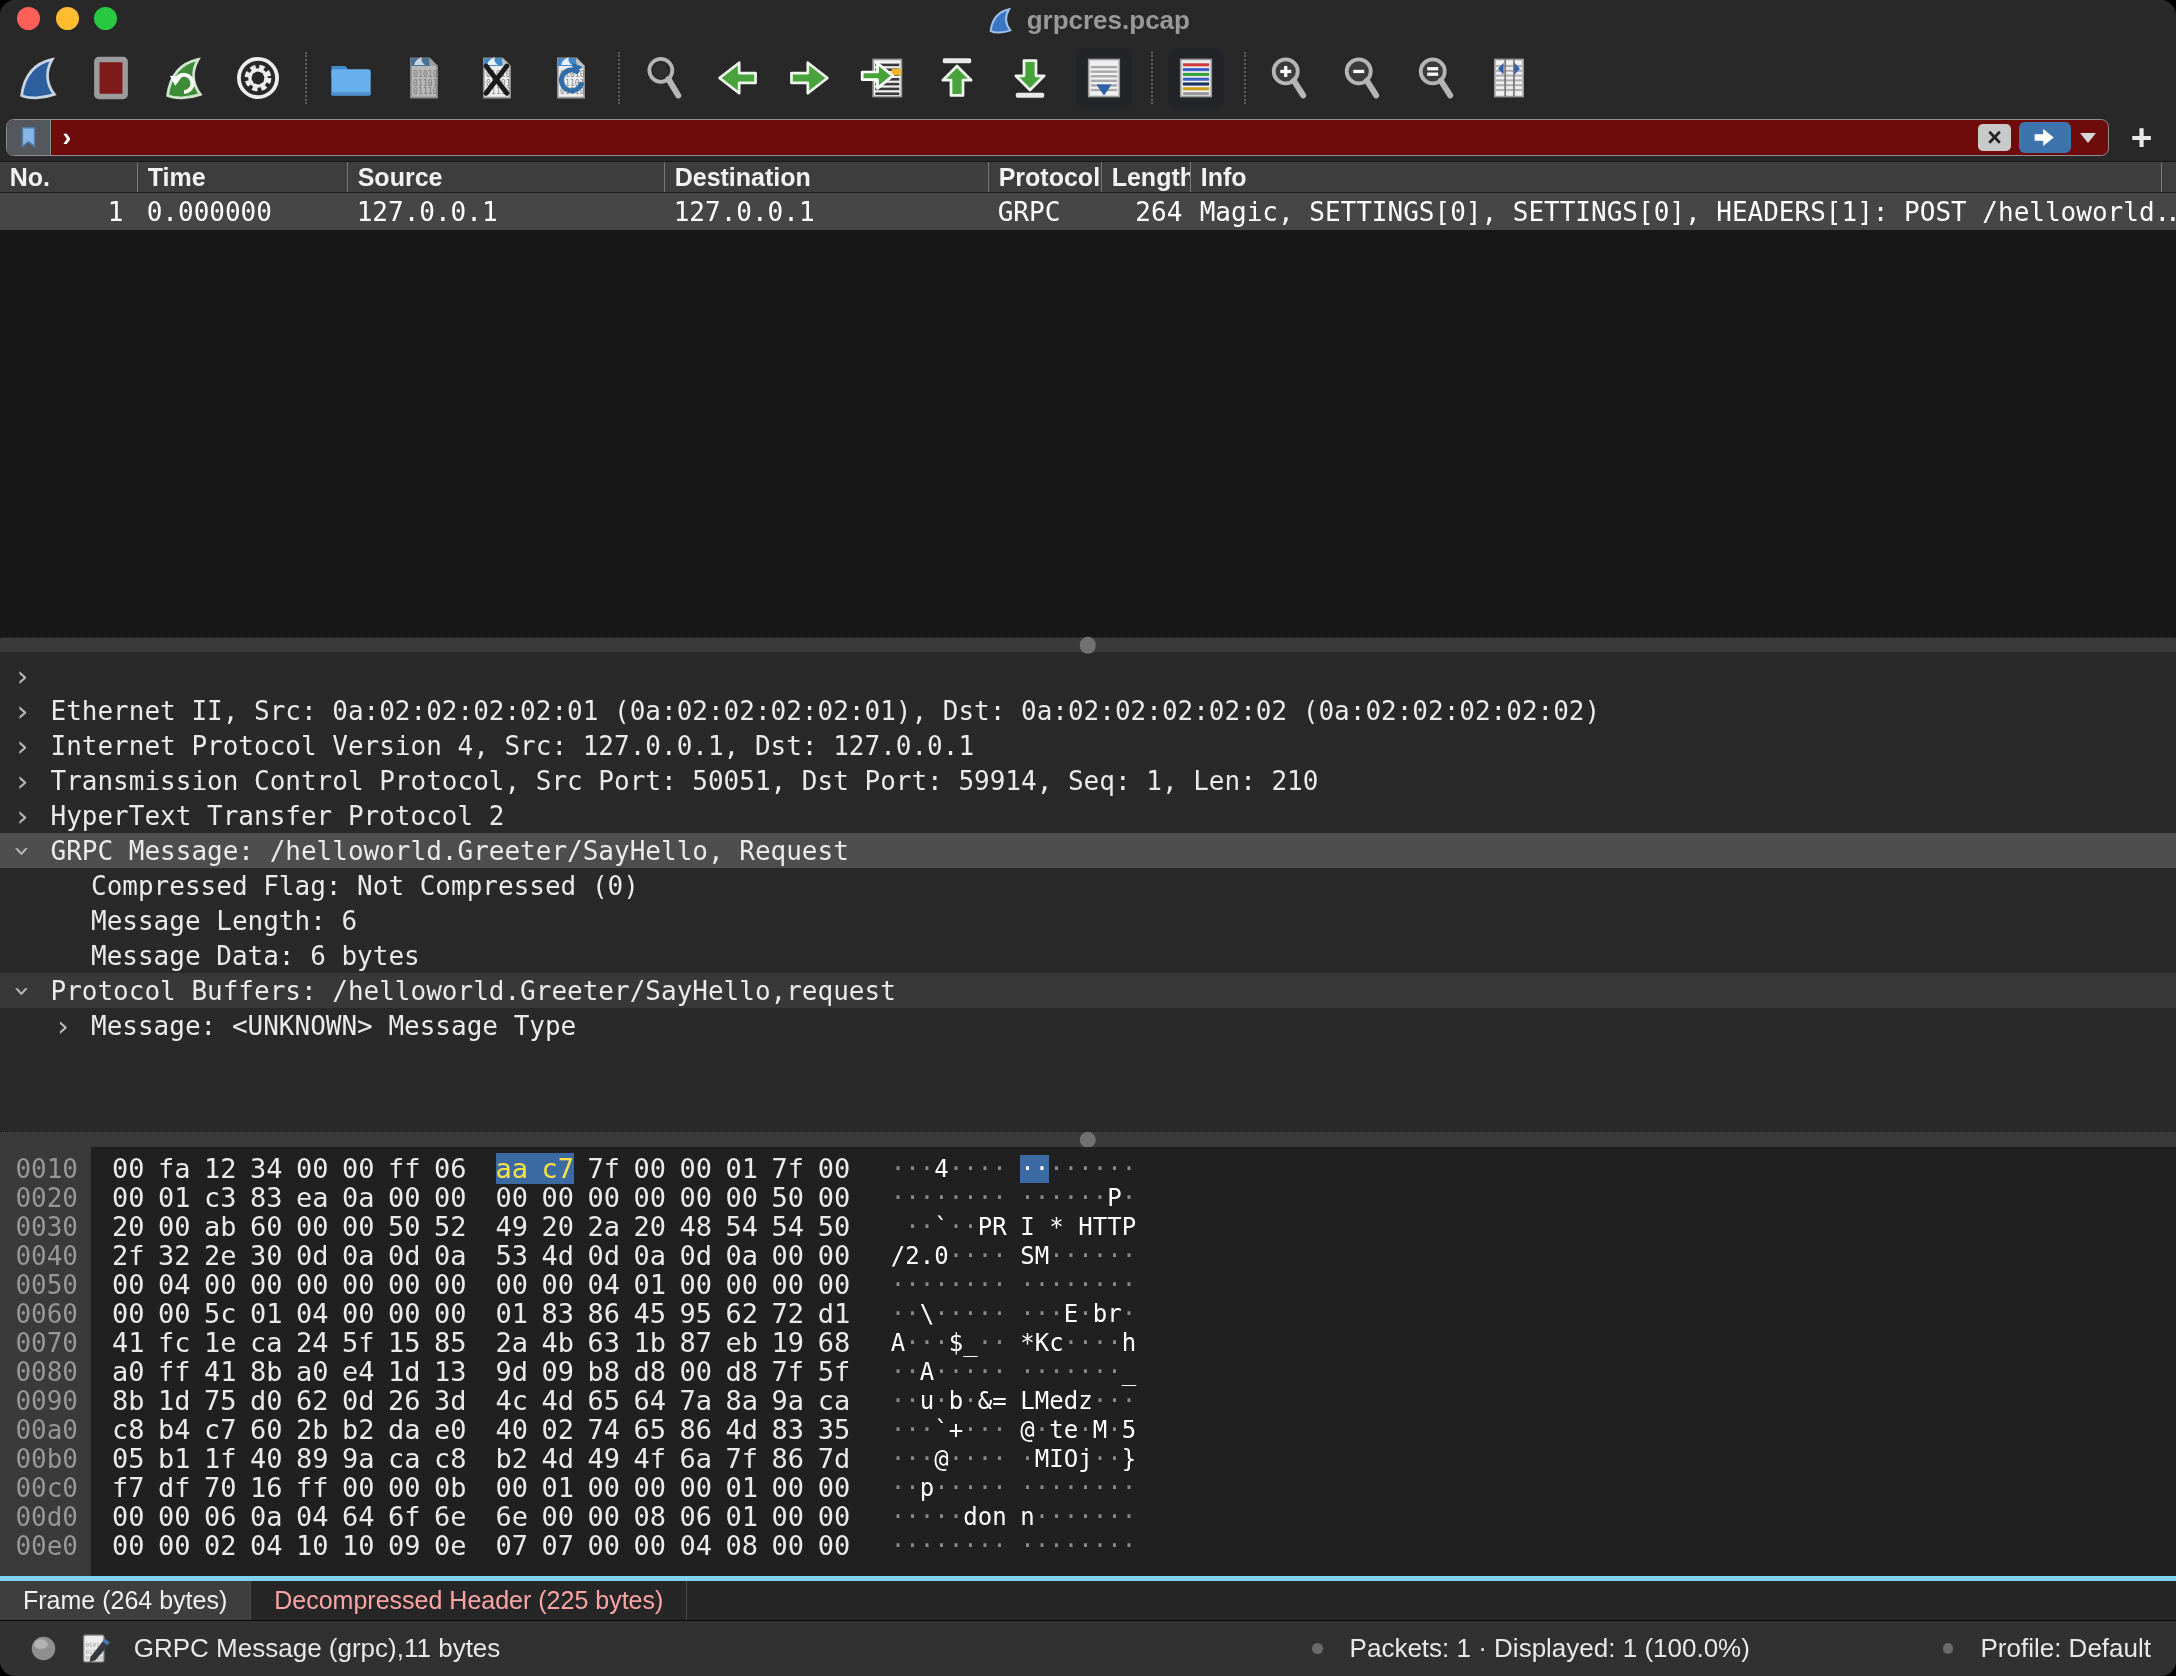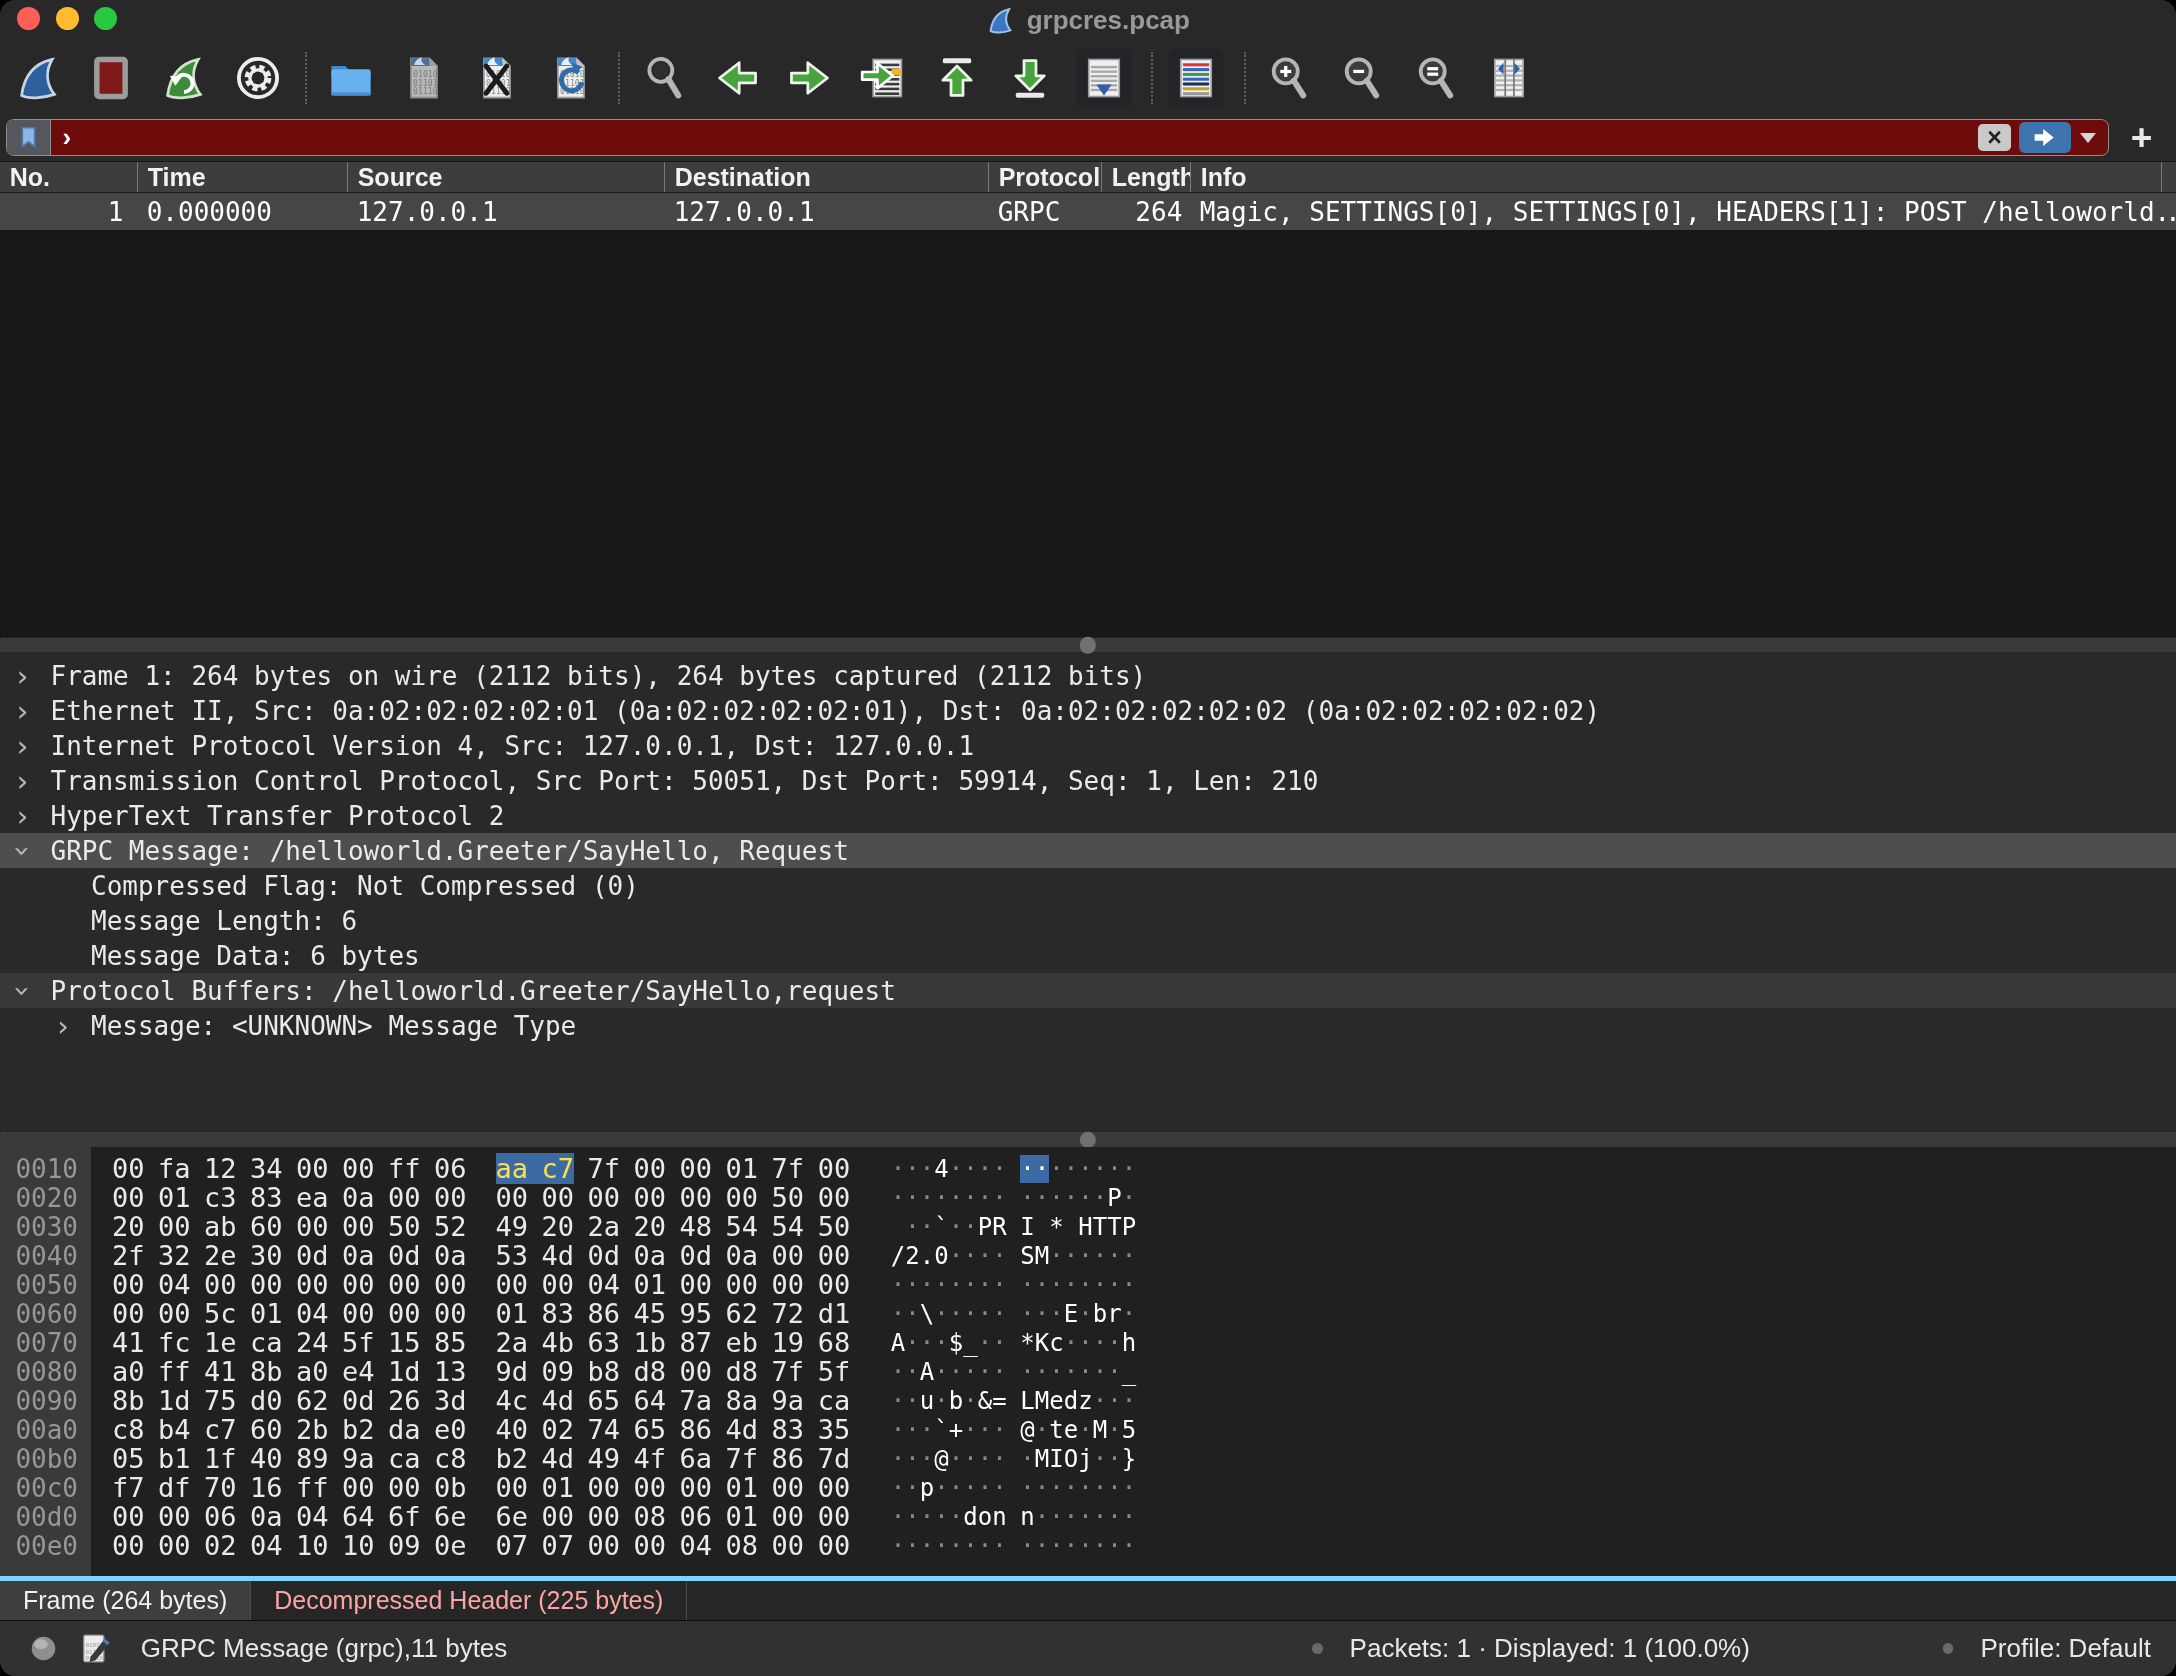--- a/index.html
+++ b/index.html
@@ -79,21 +79,21 @@
 
   
   .tabbar{height:44px;background:#262626;display:flex;border-top:5px solid #7dd3fc;font-size:25px;}
   .tab{display:flex;align-items:center;padding:0 23px;color:#fca5a5;border-right:1.9px solid #4a4a4a;white-space:nowrap;}
   .tab.active{background:#3e3e3e;color:#f0f0f0;}
 
   
   .statusbar{height:56px;background:#313131;display:flex;align-items:center;border-top:1px solid #0c0c0c;padding:0 25px;color:#e8e8e8;font-size:26px;}
   .sb-icon{display:flex;align-items:center;justify-content:center;margin-right:15.4px;}
   .sb-icon svg{width:37px;height:37px;display:block;}
-  .sb-text{margin-left:11px;white-space:nowrap;}
+  .sb-text{margin-left:4px;white-space:nowrap;}
   .sb-spacer{flex:1;}
   .sb-grip{width:10.6px;height:10.6px;border-radius:50%;background:#6a6a6a;margin:0 27px;flex:0 0 auto;}
 </style>
 </head>
 <body>
 
 <div class="window">
 
   <div class="titlebar">
     <div class="traffic">
@@ -334,21 +334,21 @@
       <div class="pc c6">Magic, SETTINGS[0], SETTINGS[0], HEADERS[1]: POST /helloworld.…</div>
     </div>
     <div class="plist-empty"></div>
   </div>
 
   <div class="splitter">
       <span class="grip"></span>
     </div>
 
   <div class="details">
-      <div class="d-row"><span class="chev"><span class="chev-g">›</span></span><span>Frame 1: 264 bytes on wire (2112 bits), 264 bytes captured (2112 bits)</span></div>
+      <div class="d-row"><span class="chev"><span class="chev-g">›</span></span></div>
       <div class="d-row"><span class="chev"><span class="chev-g">›</span></span><span>Ethernet II, Src: 0a:02:02:02:02:01 (0a:02:02:02:02:01), Dst: 0a:02:02:02:02:02 (0a:02:02:02:02:02)</span></div>
       <div class="d-row"><span class="chev"><span class="chev-g">›</span></span><span>Internet Protocol Version 4, Src: 127.0.0.1, Dst: 127.0.0.1</span></div>
       <div class="d-row"><span class="chev"><span class="chev-g">›</span></span><span>Transmission Control Protocol, Src Port: 50051, Dst Port: 59914, Seq: 1, Len: 210</span></div>
       <div class="d-row"><span class="chev"><span class="chev-g">›</span></span><span>HyperText Transfer Protocol 2</span></div>
       <div class="d-row sel"><span class="chev"><span class="chev-g exp">›</span></span><span>GRPC Message: /helloworld.Greeter/SayHello, Request</span></div>
       <div class="d-row lvl1"><span class="chev"></span><span>Compressed Flag: Not Compressed (0)</span></div>
       <div class="d-row lvl1"><span class="chev"></span><span>Message Length: 6</span></div>
       <div class="d-row lvl1"><span class="chev"></span><span>Message Data: 6 bytes</span></div>
       <div class="d-row rel"><span class="chev"><span class="chev-g exp">›</span></span><span>Protocol Buffers: /helloworld.Greeter/SayHello,request</span></div>
       <div class="d-row lvl1"><span class="chev"><span class="chev-g">›</span></span><span>Message: &lt;UNKNOWN&gt; Message Type</span></div>

